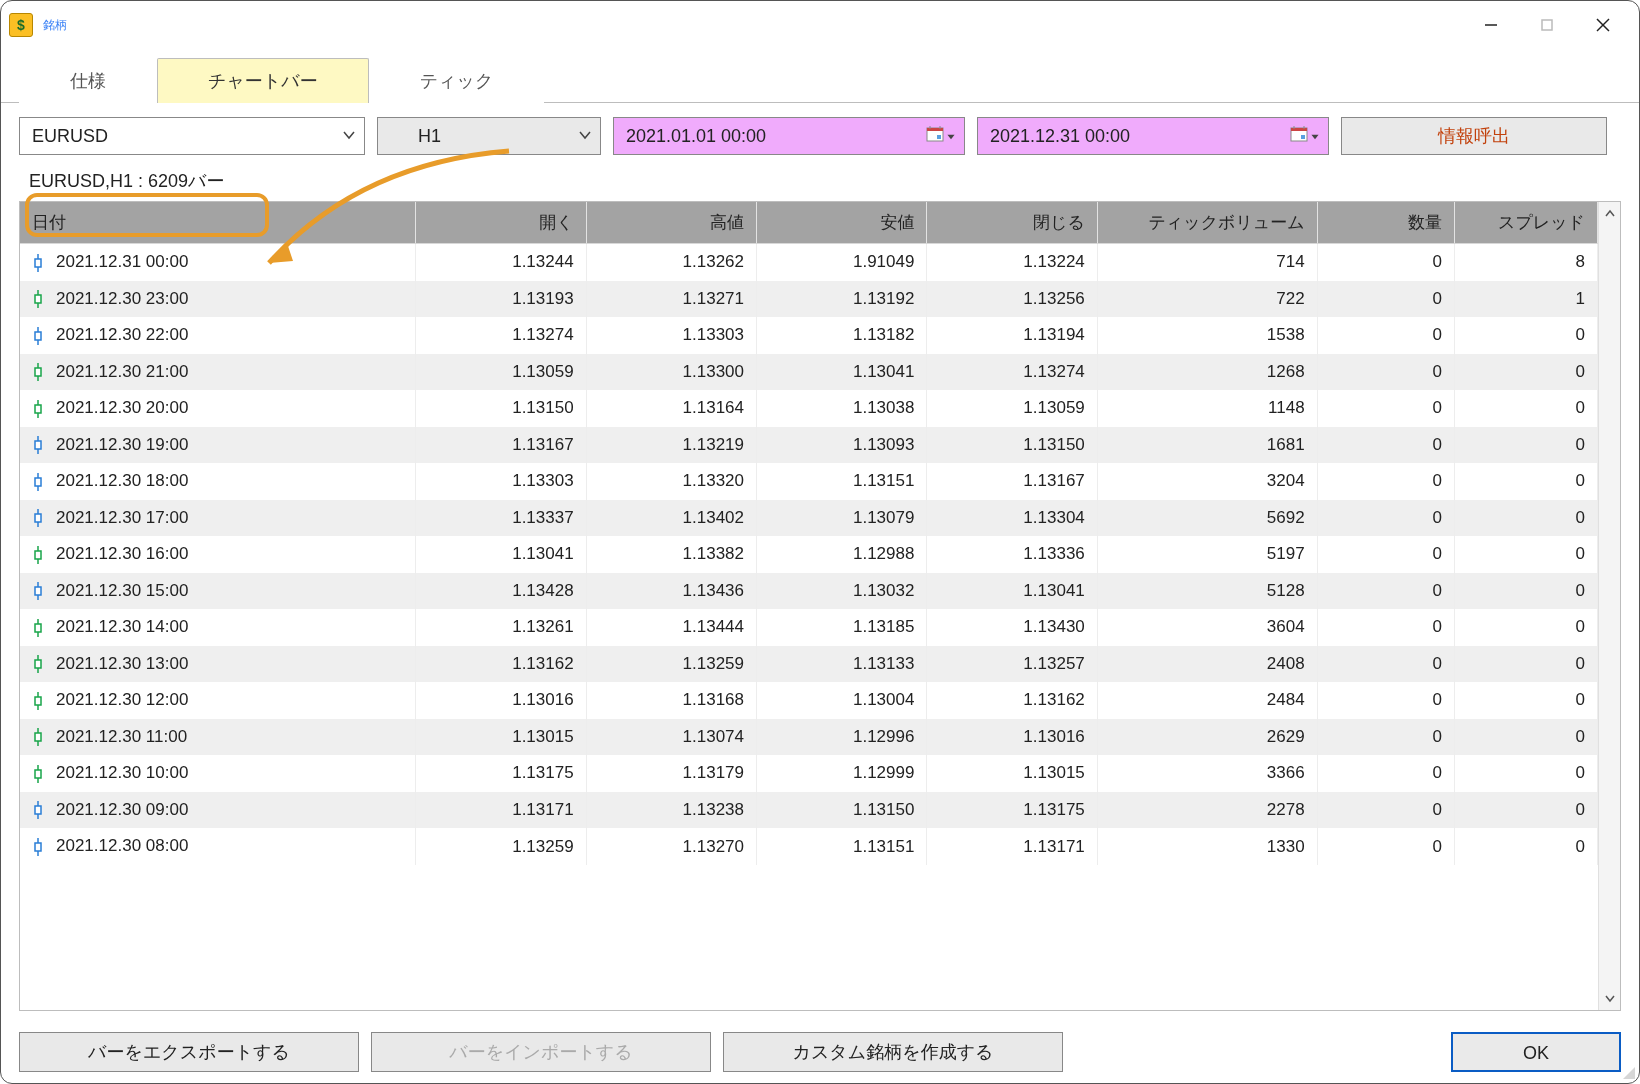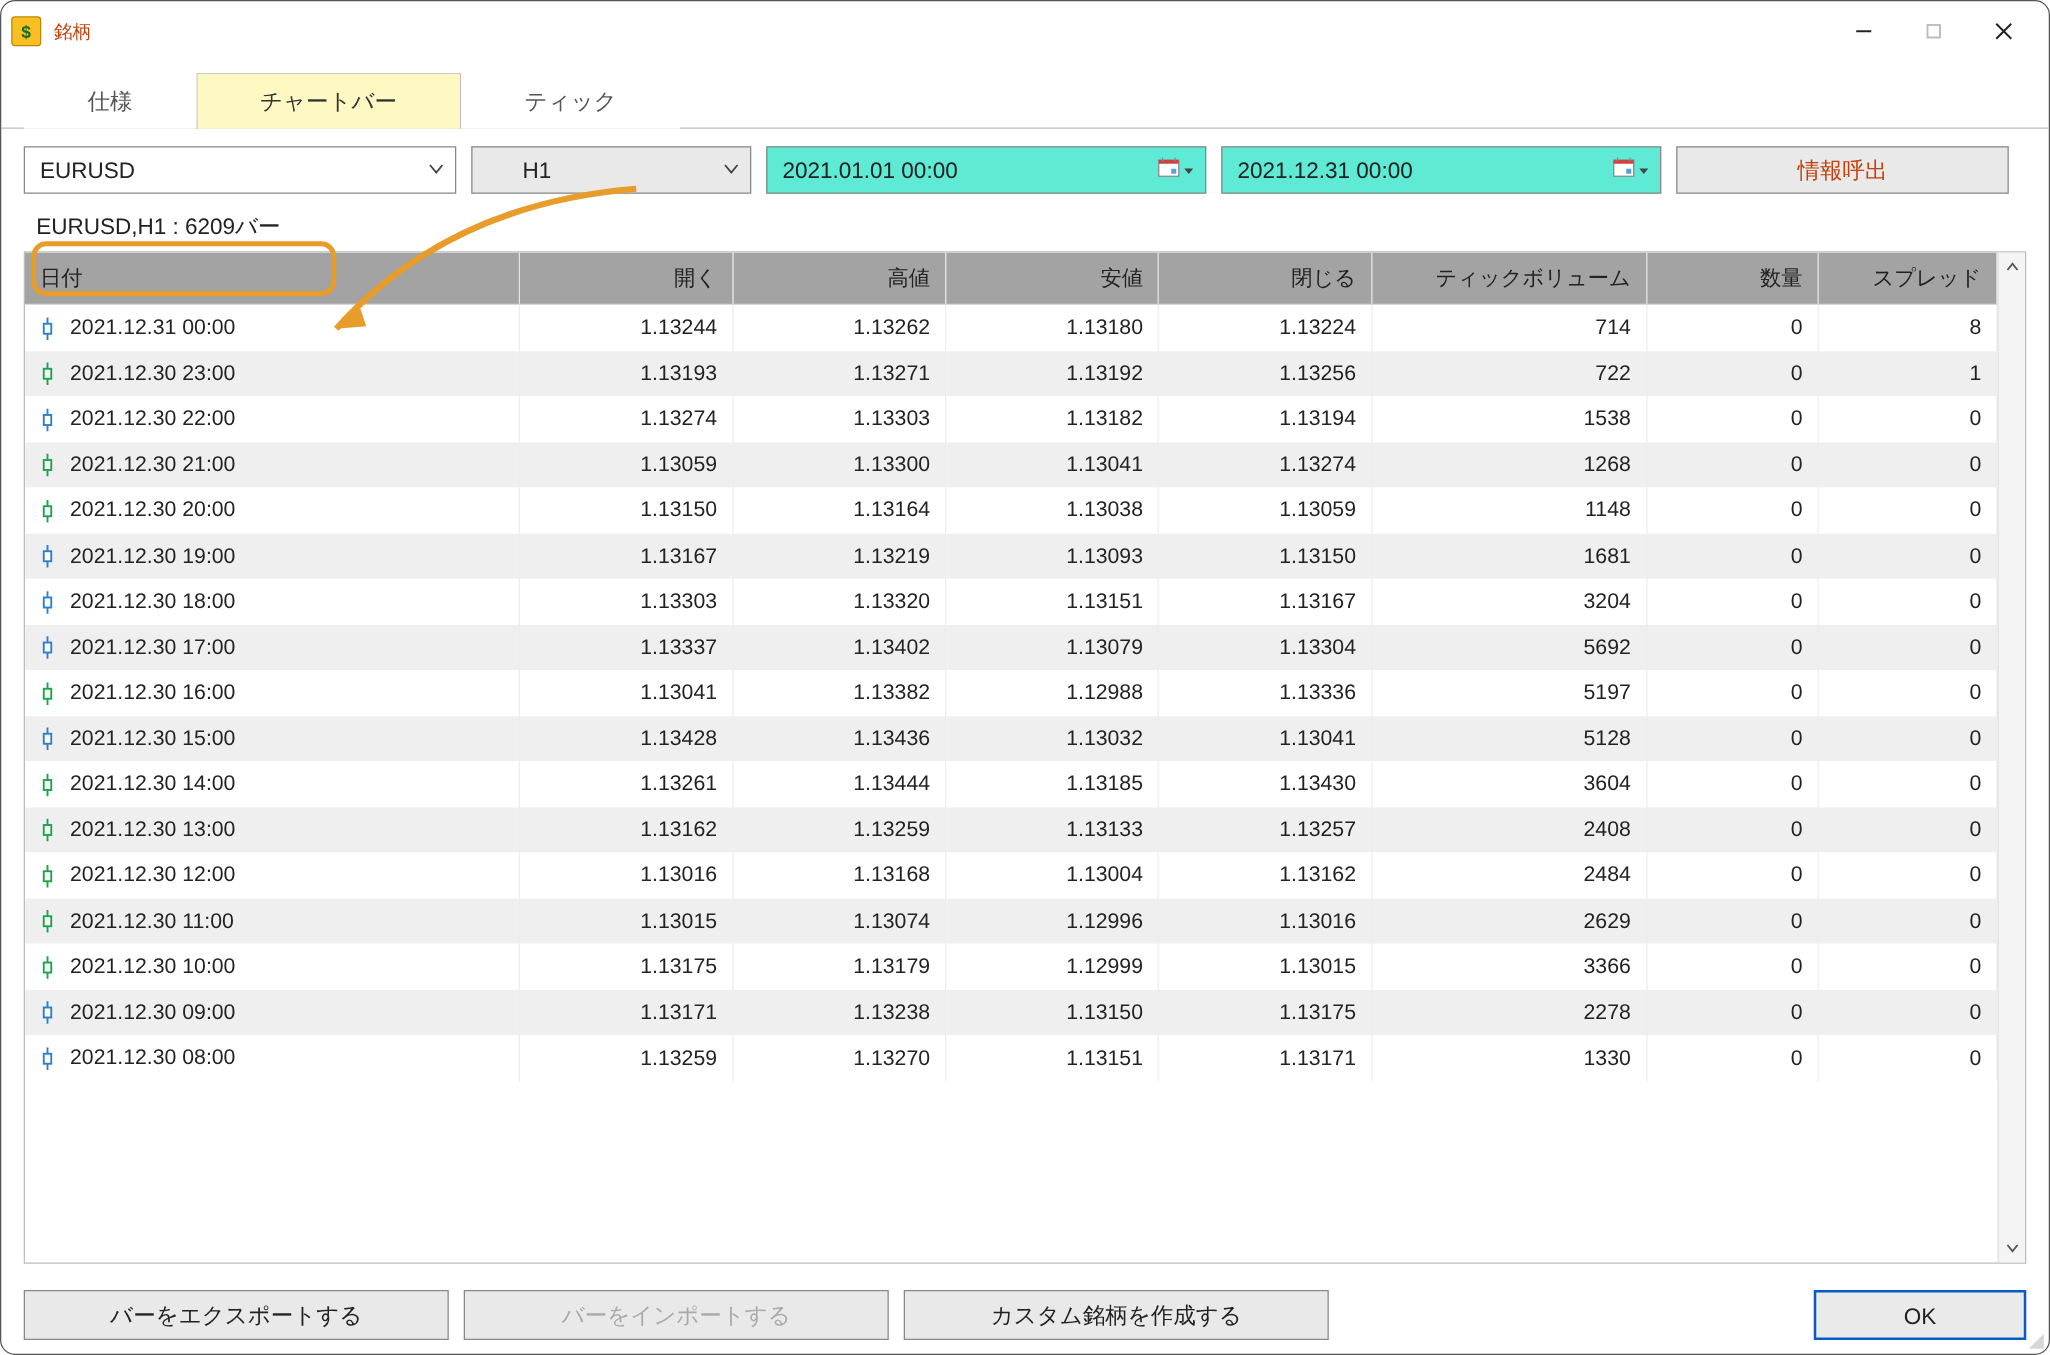--- a/index.html
+++ b/index.html
@@ -2,40 +2,40 @@
 <html><head>
 <meta charset="utf-8">
 <style>
 * { box-sizing: border-box; margin: 0; padding: 0; font-family: "Yu Gothic UI", "Meiryo", sans-serif; }
 body { background: #fff; width: 1640px; height: 1084px; overflow: hidden; }
 
 .window { width: 1640px; height: 1084px; border: 1px solid #555; border-radius: 12px; display: flex; flex-direction: column; background: #fff; position: relative; }
 
 .titlebar { height: 48px; display: flex; align-items: center; padding: 0 8px; }
 .titlebar .app-icon { width: 24px; height: 24px; background: #fbbf24; border: 1px solid #b88700; border-radius: 3px; display: flex; align-items: center; justify-content: center; margin-right: 10px; font-size: 14px; color: #1a6b2a; font-weight: bold; }
-.titlebar .title { font-size: 15px; color: #c2410c; }
+.titlebar .title { font-size: 12px; color: #3b82f6; }
 .titlebar .controls { margin-left: auto; display: flex; gap: 0; }
 .titlebar .ctrl { width: 56px; height: 40px; display: flex; align-items: center; justify-content: center; font-size: 18px; color: #222; }
 .titlebar .ctrl.max { color: #bbb; }
 .titlebar .ctrl svg { width: 14px; height: 14px; }
 .titlebar .ctrl.close svg { width: 16px; height: 16px; }
 
 .tabs { display: flex; padding: 8px 18px 0 18px; border-bottom: 1px solid #bdbdbd; }
 .tab { padding: 10px 50px 10px 50px; font-size: 18px; color: #333; border: 1px solid transparent; border-bottom: none; position: relative; top: 1px; background: #fff; }
 .tab.active { border-color: #bdbdbd; border-top-left-radius: 2px; border-top-right-radius: 2px; background: #fef9c3; }
 .tab:not(.active) { color: #555; }
 
 .content { flex: 1; padding: 14px 18px 10px 18px; display: flex; flex-direction: column; }
 
 .filter-row { display: flex; gap: 12px; margin-bottom: 8px; }
 .combo { height: 38px; border: 1px solid #888; background: #fff; display: flex; align-items: center; padding: 0 8px 0 12px; font-size: 18px; color: #222; position: relative; }
 .combo .chev { margin-left: auto; }
 .combo.symbol { width: 346px; }
 .combo.tf { width: 224px; background: #e9e9e9; padding-left: 40px; }
-.datebox { height: 38px; border: 1px solid #888; background: #5eead4; display: flex; align-items: center; padding: 0 8px 0 12px; font-size: 18px; color: #222; width: 352px; position: relative; }
+.datebox { height: 38px; border: 1px solid #888; background: #f0abfc; display: flex; align-items: center; padding: 0 8px 0 12px; font-size: 18px; color: #222; width: 352px; position: relative; }
 .datebox .cal-wrap { margin-left: auto; display: flex; align-items: center; gap: 2px; }
 .btn-request { height: 38px; width: 266px; border: 1px solid #888; background: #e9e9e9; font-size: 18px; color: #c2410c; text-align: center; line-height: 36px; }
 
 .highlight-box { position: absolute; left: 24px; top: 192px; width: 244px; height: 44px; border: 4px solid #e89c2a; border-radius: 12px; pointer-events: none; z-index: 5; }
 .arrow-svg { position: absolute; left: 248px; top: 142px; width: 300px; height: 150px; z-index: 5; pointer-events: none; }
 
 .summary { font-size: 18px; color: #222; padding: 6px 10px 8px 10px; }
 
 .table-wrap { flex: 1; border: 1px solid #bdbdbd; display: flex; overflow: hidden; }
 .table-scroll { flex: 1; overflow: hidden; }
@@ -179,21 +179,21 @@
             </tr>
           </thead>
           <tbody id="tbody">
               <tr>
                 <td class="date"><span class="candle"><svg width="12" height="20" viewBox="0 0 12 20">
                       <line x1="6" y1="1" x2="6" y2="19" stroke="#2a7ed6" stroke-width="1.5"></line>
                       <rect x="3" y="6" width="6" height="8" fill="#fff" stroke="#2a7ed6" stroke-width="1.5"></rect>
                     </svg></span><span>2021.12.31 00:00</span></td>
                 <td>1.13244</td>
                 <td>1.13262</td>
-                <td>1.13180</td>
+                <td>1.91049</td>
                 <td>1.13224</td>
                 <td>714</td>
                 <td>0</td>
                 <td>8</td>
               </tr>
               <tr>
                 <td class="date"><span class="candle"><svg width="12" height="20" viewBox="0 0 12 20">
                       <line x1="6" y1="1" x2="6" y2="19" stroke="#18a54a" stroke-width="1.5"></line>
                       <rect x="3" y="6" width="6" height="8" fill="#fff" stroke="#18a54a" stroke-width="1.5"></rect>
                     </svg></span><span>2021.12.30 23:00</span></td>

